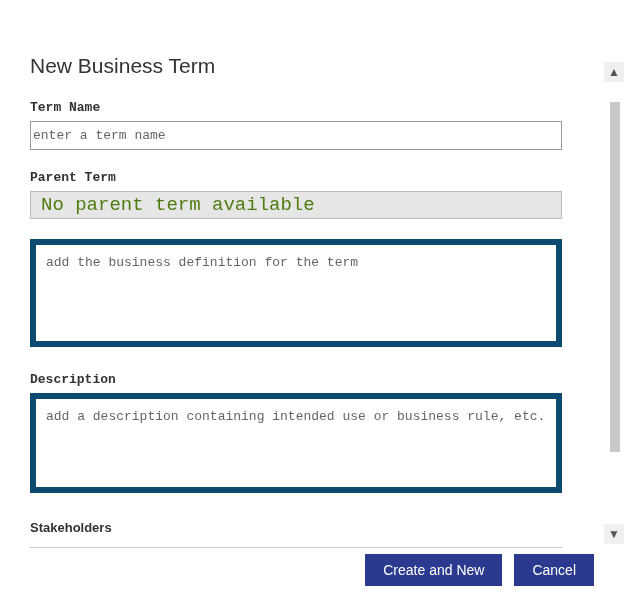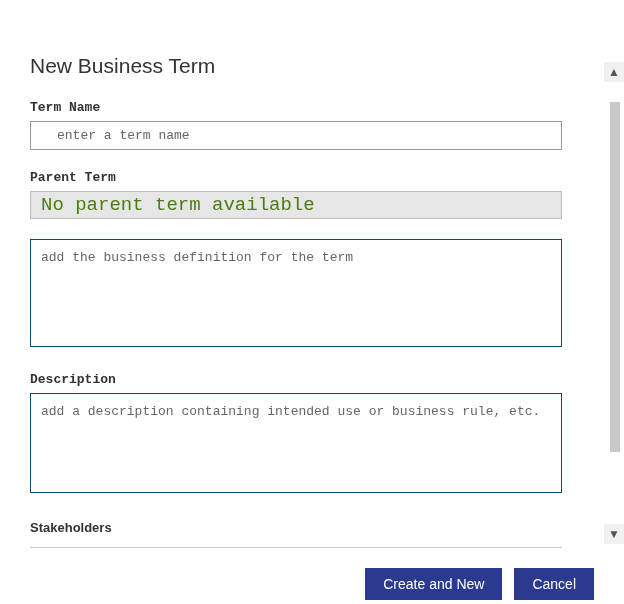--- a/index.html
+++ b/index.html
@@ -35,40 +35,40 @@
     .field-label {
       font-size: 13px;
       font-weight: 600;
       color: #333;
       display: block;
       margin-bottom: 6px;
     }
     .text-input {
       width: 100%;
       border: 1px solid #999;
-      padding: 6px 26px;
+      padding: 6px 2px;
       font-size: 13px;
       font-family: inherit;
       color: #333;
       outline: none;
     }
     .text-input::placeholder {
       color: #666;
     }
     .readonly-input {
       width: 100%;
       border: 1px solid #bbb;
       background: #e6e6e6;
       padding: 2px 10px;
       font-size: 19px;
       color: #4d7c0f;
     }
     .textarea-input {
       width: 100%;
-      border: 1px solid #0c4a6e;
+      border: 6px solid #0c4a6e;
       padding: 10px 10px;
       font-size: 13px;
       font-family: inherit;
       color: #333;
       outline: none;
       resize: none;
     }
     .textarea-input::placeholder {
       color: #666;
     }
@@ -81,21 +81,21 @@
     .section-header {
       font-size: 13px;
       font-weight: 600;
       color: #333;
       border-bottom: 1px solid #ccc;
       padding-bottom: 12px;
       margin-top: 22px;
     }
     .button-row {
       position: absolute;
-      bottom: 4px;
+      bottom: 18px;
       right: 30px;
       display: flex;
       gap: 12px;
     }
     .btn {
       padding: 8px 18px;
       font-size: 14px;
       font-family: inherit;
       border: none;
       cursor: pointer;

